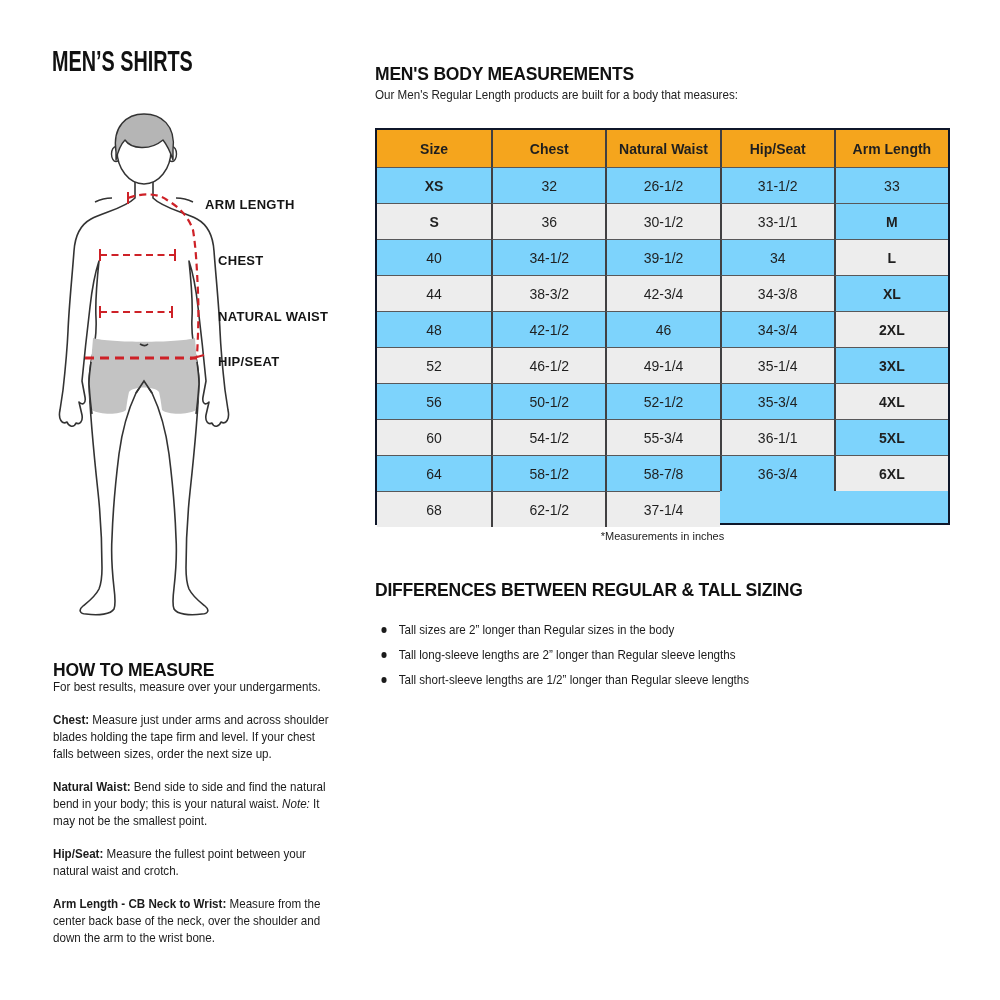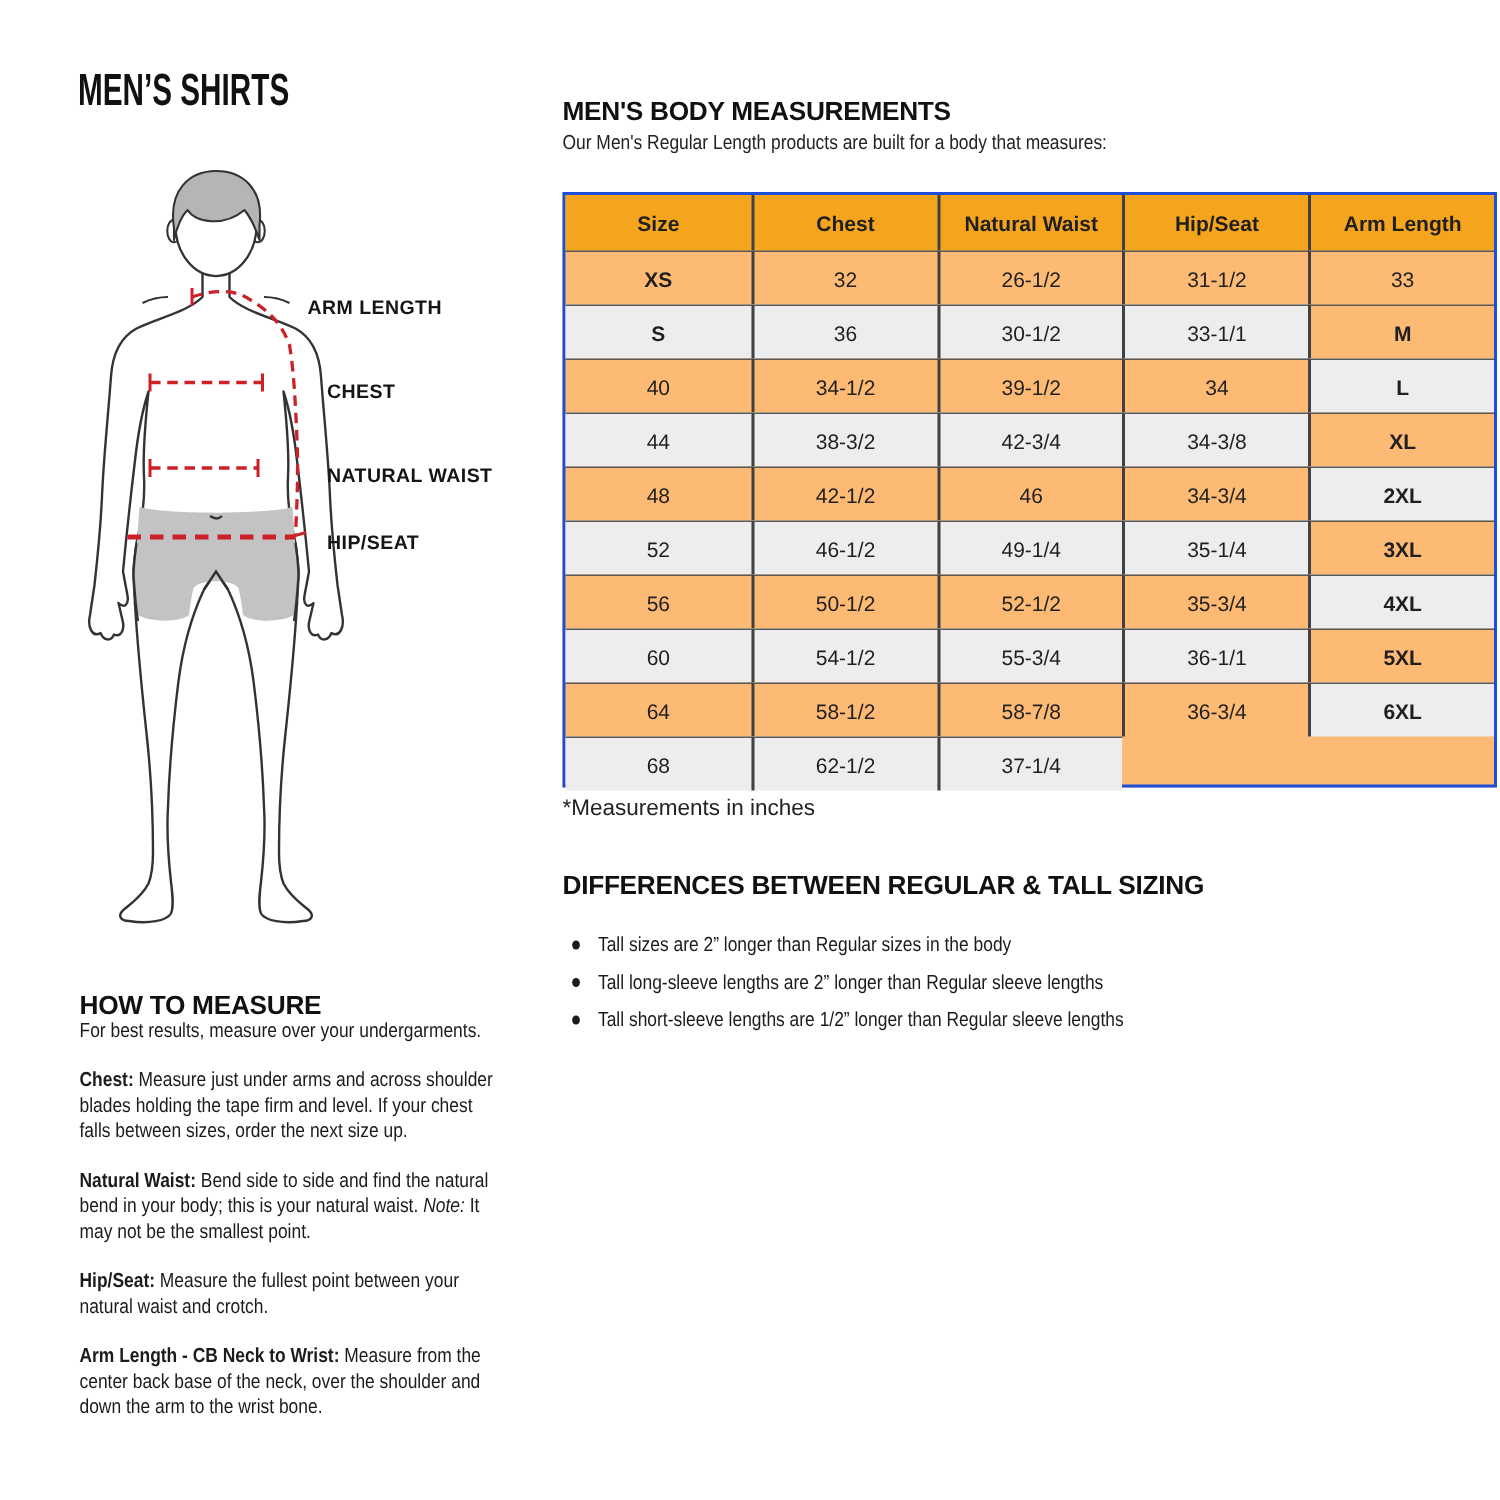--- a/index.html
+++ b/index.html
@@ -21,34 +21,34 @@
   
   .fig-svg { position:absolute; left:55px; top:110px; width:178px; height:512px; }
   .fig-label { position:absolute; font-size:13px; font-weight:bold; letter-spacing:.3px;
                white-space:nowrap; color:#151515; }
   .fl-arm   { left:205px; top:197px; }
   .fl-chest { left:218px; top:253px; }
   .fl-waist { left:218px; top:309px; }
   .fl-hip   { left:218px; top:354px; }
 
   
-  .tbl { position:absolute; left:375px; top:128px; width:623px; height:397px;
+  .tbl { position:absolute; left:375px; top:128px; width:575px; height:397px;
          display:grid; grid-template-columns:repeat(5,1fr);
          grid-template-rows:37px repeat(10,36px);
-         border:2px solid #1d4ed8; background:#fdba74; }
+         border:2px solid #0f172a; background:#7dd3fc; }
   .tbl > div { display:flex; align-items:center; justify-content:center;
                font-size:14px; border-left:2px solid #414042; color:#1f1f1f; }
   .tbl > div:nth-child(5n+1) { border-left:none; }
   .tbl > div:nth-child(n+6) { border-top:1.5px solid #58585a; }
   .th { background:#F5A51D; font-weight:bold; color:#161616; }
   .td.alt { background:#EDEDED; }
   .td.sz { font-weight:bold; }
 
-  .footnote { position:absolute; left:375px; top:530px; width:575px; text-align:left;
-              font-size:15px; color:#222; }
+  .footnote { position:absolute; left:375px; top:530px; width:575px; text-align:center;
+              font-size:11px; color:#222; }
 
   
   .bullets { position:absolute; left:378px; top:622px; width:640px; list-style:none;
              transform:scaleX(.86); transform-origin:left top; }
   .bullets li { position:relative; padding-left:24px; font-size:13.5px; line-height:16px;
                 margin-bottom:9px; white-space:nowrap; color:#1b1b1b; }
   .bullets li::before { content:""; position:absolute; left:4px; top:5px; width:6px; height:6px;
                         border-radius:50%; background:#1b1b1b; }
 
   

